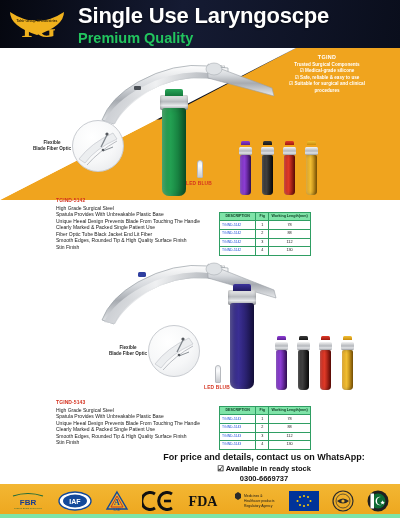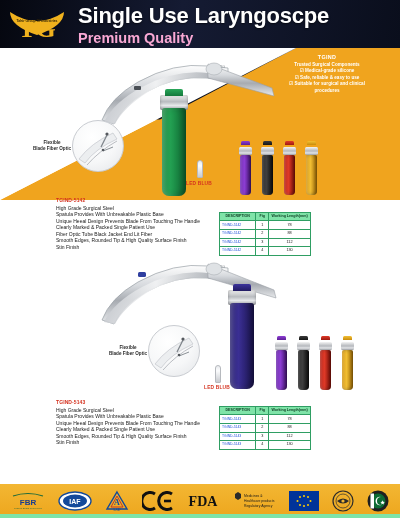--- a/index.html
+++ b/index.html
@@ -32,21 +32,21 @@
   }
   .title-main {
     font-size:22px; font-weight:bold; letter-spacing:-0.2px;
     line-height:25px; color:#ffffff;
     text-shadow:0 1px 2px rgba(0,0,0,.6);
     white-space:nowrap;
     text-align:center;
   }
   .title-sub {
     font-size:14.5px; font-weight:bold; line-height:18px;
-    color:#f9a8d4; margin-top:1px;
+    color:#22c55e; margin-top:1px;
   }
 
   
   .yellow-wedge {
     position:absolute; left:0; top:48px; width:400px; height:152px;
     background:#f0a41e;
     clip-path:polygon(100% 0%, 100% 100%, 0% 100%, 74% 0%);
   }
   .white-wedge {
     position:absolute; left:0; top:48px; width:400px; height:152px;
@@ -434,20 +434,28 @@
         <td>112</td>
       </tr>
       <tr>
         <td class="desc">TGIND-5143</td>
         <td>4</td>
         <td>130</td>
       </tr>
     </tbody>
   </table>
 
+  <div class="contact">
+    <div class="contact-line1">For price and details, contact us on WhatsApp:</div>
+    <div class="contact-line2">
+      <span>☑</span>
+      <span>Available in ready stock</span>
+    </div>
+    <div class="contact-line3">0300-6669737</div>
+  </div>
 
   <div class="footer">
 
     <div class="cert">
       <svg width="34" height="18" viewBox="0 0 34 18">
         <path d="M2 4 Q17 -1 32 4" stroke="#1f6b3a" stroke-width="1.2" fill="none"></path>
         <text x="17" y="13" font-family="Liberation Sans, sans-serif" font-size="8" font-weight="bold" fill="#1a3d8f" text-anchor="middle">FBR</text>
         <text x="17" y="17" font-family="Liberation Sans, sans-serif" font-size="2.4" fill="#2a6b3a" text-anchor="middle">Federal Board of Revenue</text>
       </svg>
     </div>

